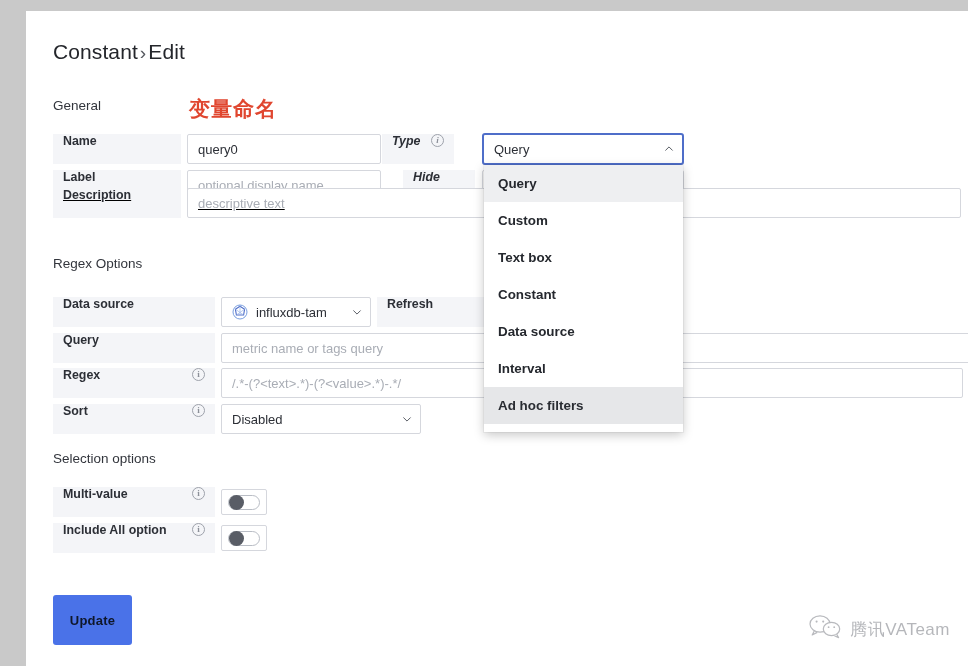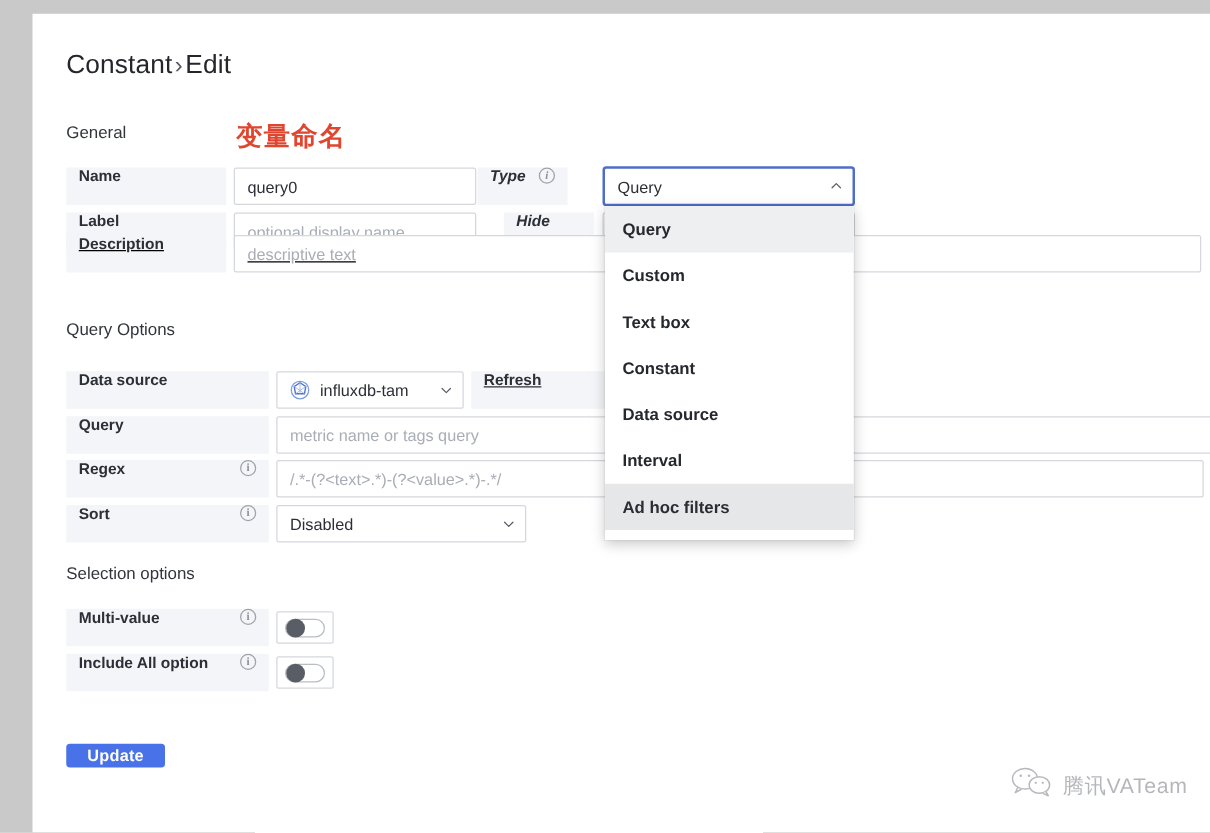--- a/index.html
+++ b/index.html
@@ -162,23 +162,23 @@
     background: #595d66;
   }
 
   
   .ds-icon { width: 16px; height: 16px; margin-right: 8px; flex: 0 0 auto; }
 
   
   .btn-update {
     position: absolute;
     left: 27px; top: 584px;
-    width: 79px; height: 19px;
+    width: 79px; height: 50px;
     background: #4a72e8;
-    color: #ffffff;
+    color: #0f172a;
     border: none;
     border-radius: 3px;
     font-size: 13px;
     font-weight: 700;
     font-family: "Liberation Sans", sans-serif;
     cursor: pointer;
     letter-spacing: .2px;
   }
 
   
@@ -201,21 +201,21 @@
 
 <div id="page">
   <div class="card">
 
     <div class="page-title">
       <span>Constant</span><span class="sep">›</span><span>Edit</span>
     </div>
 
     <div class="section-head" id="sec-general">General</div>
     <div class="annotation">变量命名</div>
-    <div class="section-head" id="sec-query">Query Options</div>
+    <div class="section-head" id="sec-query">Regex Options</div>
     <div class="section-head" id="sec-select">Selection options</div>
 
     <div class="row" style="left:27px; top:123px;">
       <div class="lbl w-wide">
         <span>Name</span>
       </div>
       <div class="gap"></div>
       <div class="fld" style="width:194px;">
         <span>query0</span>
       </div>
@@ -279,21 +279,21 @@
           </svg>
         </span>
         <span>influxdb-tam</span>
         <span class="cv">
           <svg class="chev" viewBox="0 0 12 12" aria-hidden="true">
               <path d="M2 4.5 L6 8.5 L10 4.5" fill="none" stroke="#5b5f67" stroke-width="1.2" stroke-linecap="round" stroke-linejoin="round"></path>
             </svg>
         </span>
       </div>
       <div class="gap"></div>
-      <div class="lbl" style="width:120px;text-decoration:underline;">
+      <div class="lbl" style="width:120px;">
         <span>Refresh</span>
       </div>
       <div class="gap"></div>
       <div class="sel" style="width:155px;">
         <span>d</span>
         <span class="cv">
           <svg class="chev" viewBox="0 0 12 12" aria-hidden="true">
               <path d="M2 4.5 L6 8.5 L10 4.5" fill="none" stroke="#5b5f67" stroke-width="1.2" stroke-linecap="round" stroke-linejoin="round"></path>
             </svg>
         </span>

